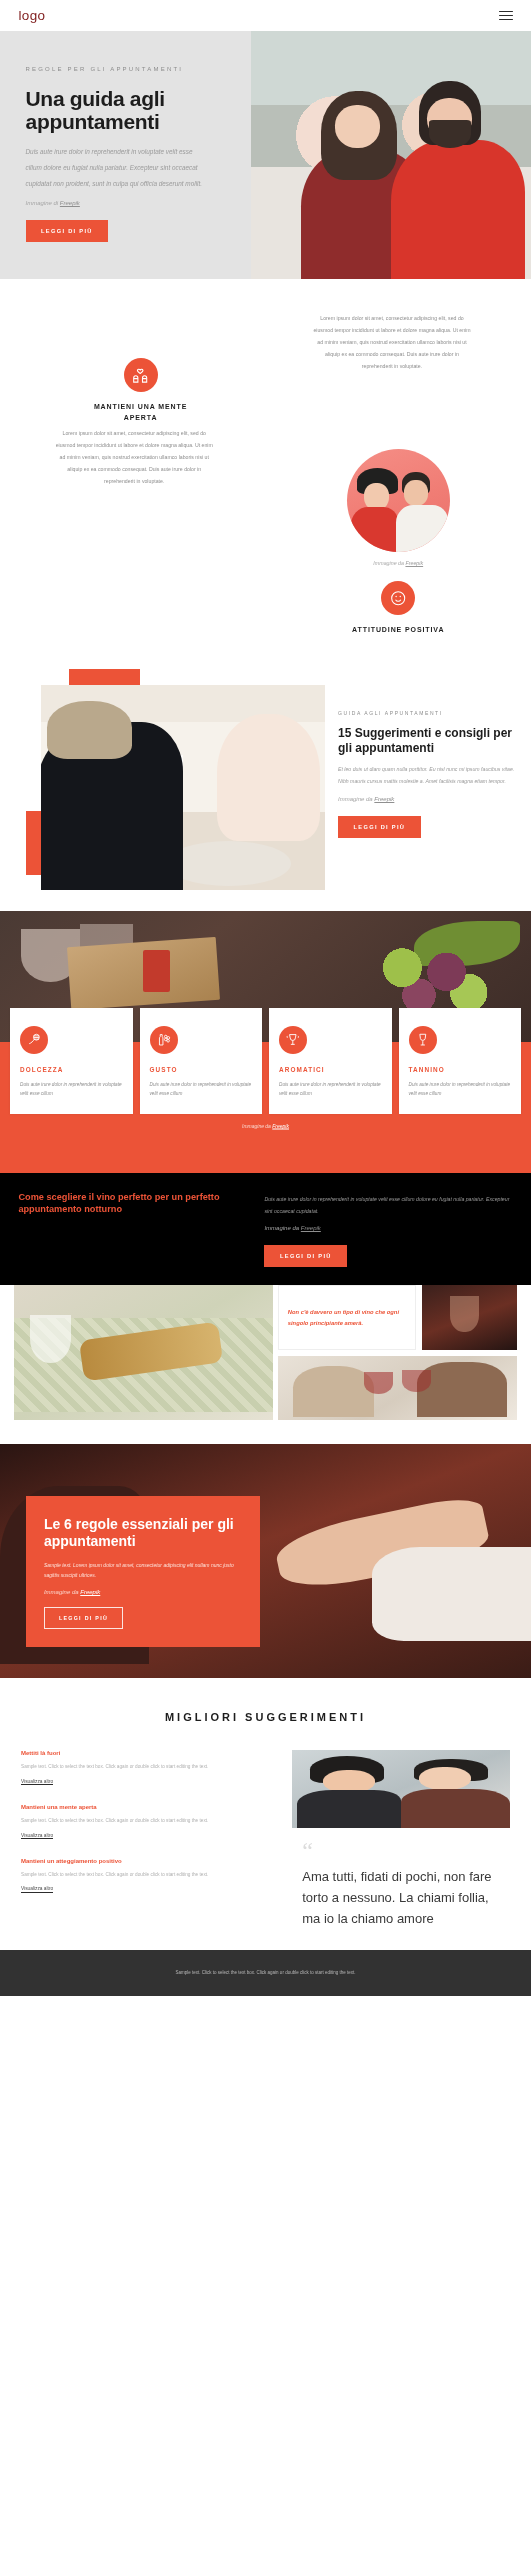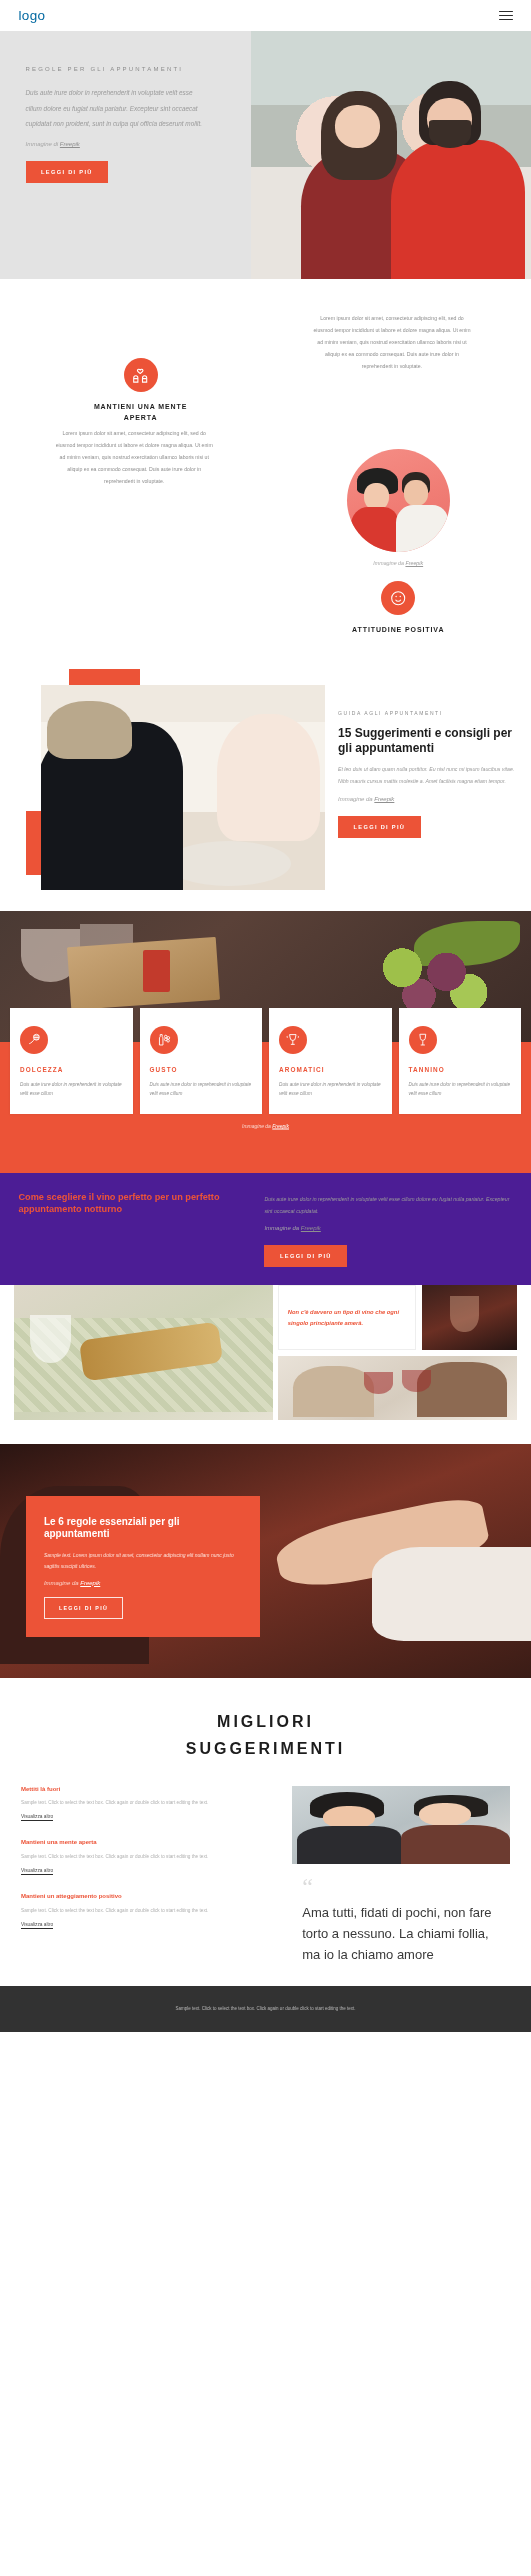--- a/index.html
+++ b/index.html
@@ -12,21 +12,21 @@
     overflow-x: hidden;
   }
   .page { width: 531px; position: relative; background:#fff; }
 
   
   .header {
     height: 31px; background:#fff;
     display:flex; align-items:center; justify-content:space-between;
     padding: 0 18.4px;
   }
-  .logo { font-size: 13.5px; color:#0369a1; letter-spacing:0.4px; font-weight:400; }
+  .logo { font-size: 13.5px; color:#7f1d1d; letter-spacing:0.4px; font-weight:400; }
   .burger { width:14px; display:flex; flex-direction:column; gap:2.8px; cursor:pointer;}
   .burger i { display:block; height:1.4px; background:#2b2b2b; border-radius:0.7px; }
 
   
   .hero { position:relative; background:#e3e3e3; min-height: 248px; display:flex; }
   .hero-inner { width: 227px; padding: 33px 0 0 25.5px; position:relative; z-index:3;}
   .eyebrow {
     font-size: 6px; letter-spacing: 2.2px; color:#8d8d8d;
     text-transform:uppercase; line-height:1.75; font-weight:400;
   }
@@ -234,21 +234,21 @@
     font-weight:700; margin-bottom:7px;
   }
   .card p{ font-style:italic; font-size:4.7px; line-height:2.05; color:#8e8e8e; }
   .cards-credit{
     text-align:center; font-style:italic; font-size:5px; color:#fbd9d1;
     transform: translateY(-25.5px);
   }
   .cards-credit a{ color:#fff; text-decoration:underline;}
 
   
-  .winechoose { background:#4c1d95; padding: 18.4px 18.4px 18.4px; display:flex; gap: 17px; }
+  .winechoose { background:#000000; padding: 18.4px 18.4px 18.4px; display:flex; gap: 17px; }
   .wc-left { width: 48%; }
   .wc-left h2{
     font-size: 9.2px; line-height:1.34; font-weight:700; color:#ec5337;
   }
   .wc-right { width: 52%; padding-top:2.8px; }
   .wc-right p{ font-style:italic; font-size:5.2px; line-height:2.25; color:#9a9a9a;}
   .wc-right .credit{ margin-top:7.8px; }
 
   
   .winegrid { display:flex; gap: 5.7px; padding: 0 14px 24px; }
@@ -322,38 +322,38 @@
   }
   .rules .womanL{
     position:absolute; left:0; top:18%; width:28%; height:76%;
     background:#3b1d18; border-radius:40% 20% 0 0;
   }
   .rules .panel {
     position:absolute; left:25.5px; top:52px; width: 234px;
     background:#ec5337; padding: 20px 18.4px 18.4px; z-index:4;
   }
   .rules .panel h2{
-    font-size: 10px; line-height:1.2; color:#fff; font-weight:700;
+    font-size: 14px; line-height:1.2; color:#fff; font-weight:700;
   }
   .rules .panel p{
     font-style:italic; font-size:5px; line-height:2.1; color:#fde3dc; margin-top:10px;
   }
   .rules .panel .credit{ color:#fbd3c9; margin-top:8.5px; }
   .rules .panel .credit a{ color:#fff; }
   .btn-ghost{
     display:inline-block; margin-top:11.3px; background:transparent; color:#fff;
     border:1.1px solid rgba(255,255,255,.85); font-size:5.3px; letter-spacing:1.3px;
     font-weight:700; text-transform:uppercase; padding: 7px 14px; cursor:pointer;
     font-family:inherit;
   }
 
   
   .best { background:#fff; padding: 30px 0 21px; }
   .best h2{
-    text-align:center; font-size: 16px; letter-spacing: 3px; font-weight:700;
+    text-align:center; font-size: 11px; letter-spacing: 3px; font-weight:700;
     color:#1d1d1d; text-transform:uppercase; line-height:1.7;
     max-width: 234px; margin: 0 auto 23px;
   }
   .best .row { display:flex; gap: 15.6px; padding: 0 21px; }
   .best .listcol { width: 54%; }
   .tipitem { margin-bottom: 18.4px; }
   .tipitem h4{ font-size: 6px; color:#ec5337; font-weight:700; margin-bottom:6.4px; }
   .tipitem p{ font-size: 4.7px; line-height: 2.0; color:#b0b0b0; }
   .tipitem a{
     display:inline-block; margin-top:7px; font-size:4.8px; color:#4d4d4d;
@@ -421,20 +421,21 @@
       <div class="w-sweater"></div>
         <div class="m-sweater"></div>
       <div class="w-hair"></div>
         <div class="w-head"></div>
       <div class="m-hair"></div>
         <div class="m-head"></div>
         <div class="m-beard"></div>
     </div>
     <div class="hero-inner">
       <div class="eyebrow">REGOLE PER GLI APPUNTAMENTI</div>
+      <h1>Una guida agli appuntamenti</h1>
       <p class="lead">Duis aute irure dolor in reprehenderit in voluptate velit esse cillum dolore eu fugiat nulla pariatur. Excepteur sint occaecat cupidatat non proident, sunt in culpa qui officia deserunt mollit.</p>
       <div class="credit">
         <span>Immagine di </span><a href="#">Freepik</a>
       </div>
       <button class="btn-solid">LEGGI DI PIÙ</button>
     </div>
   </div>
 
   <div class="values">
     <div class="top-row">

